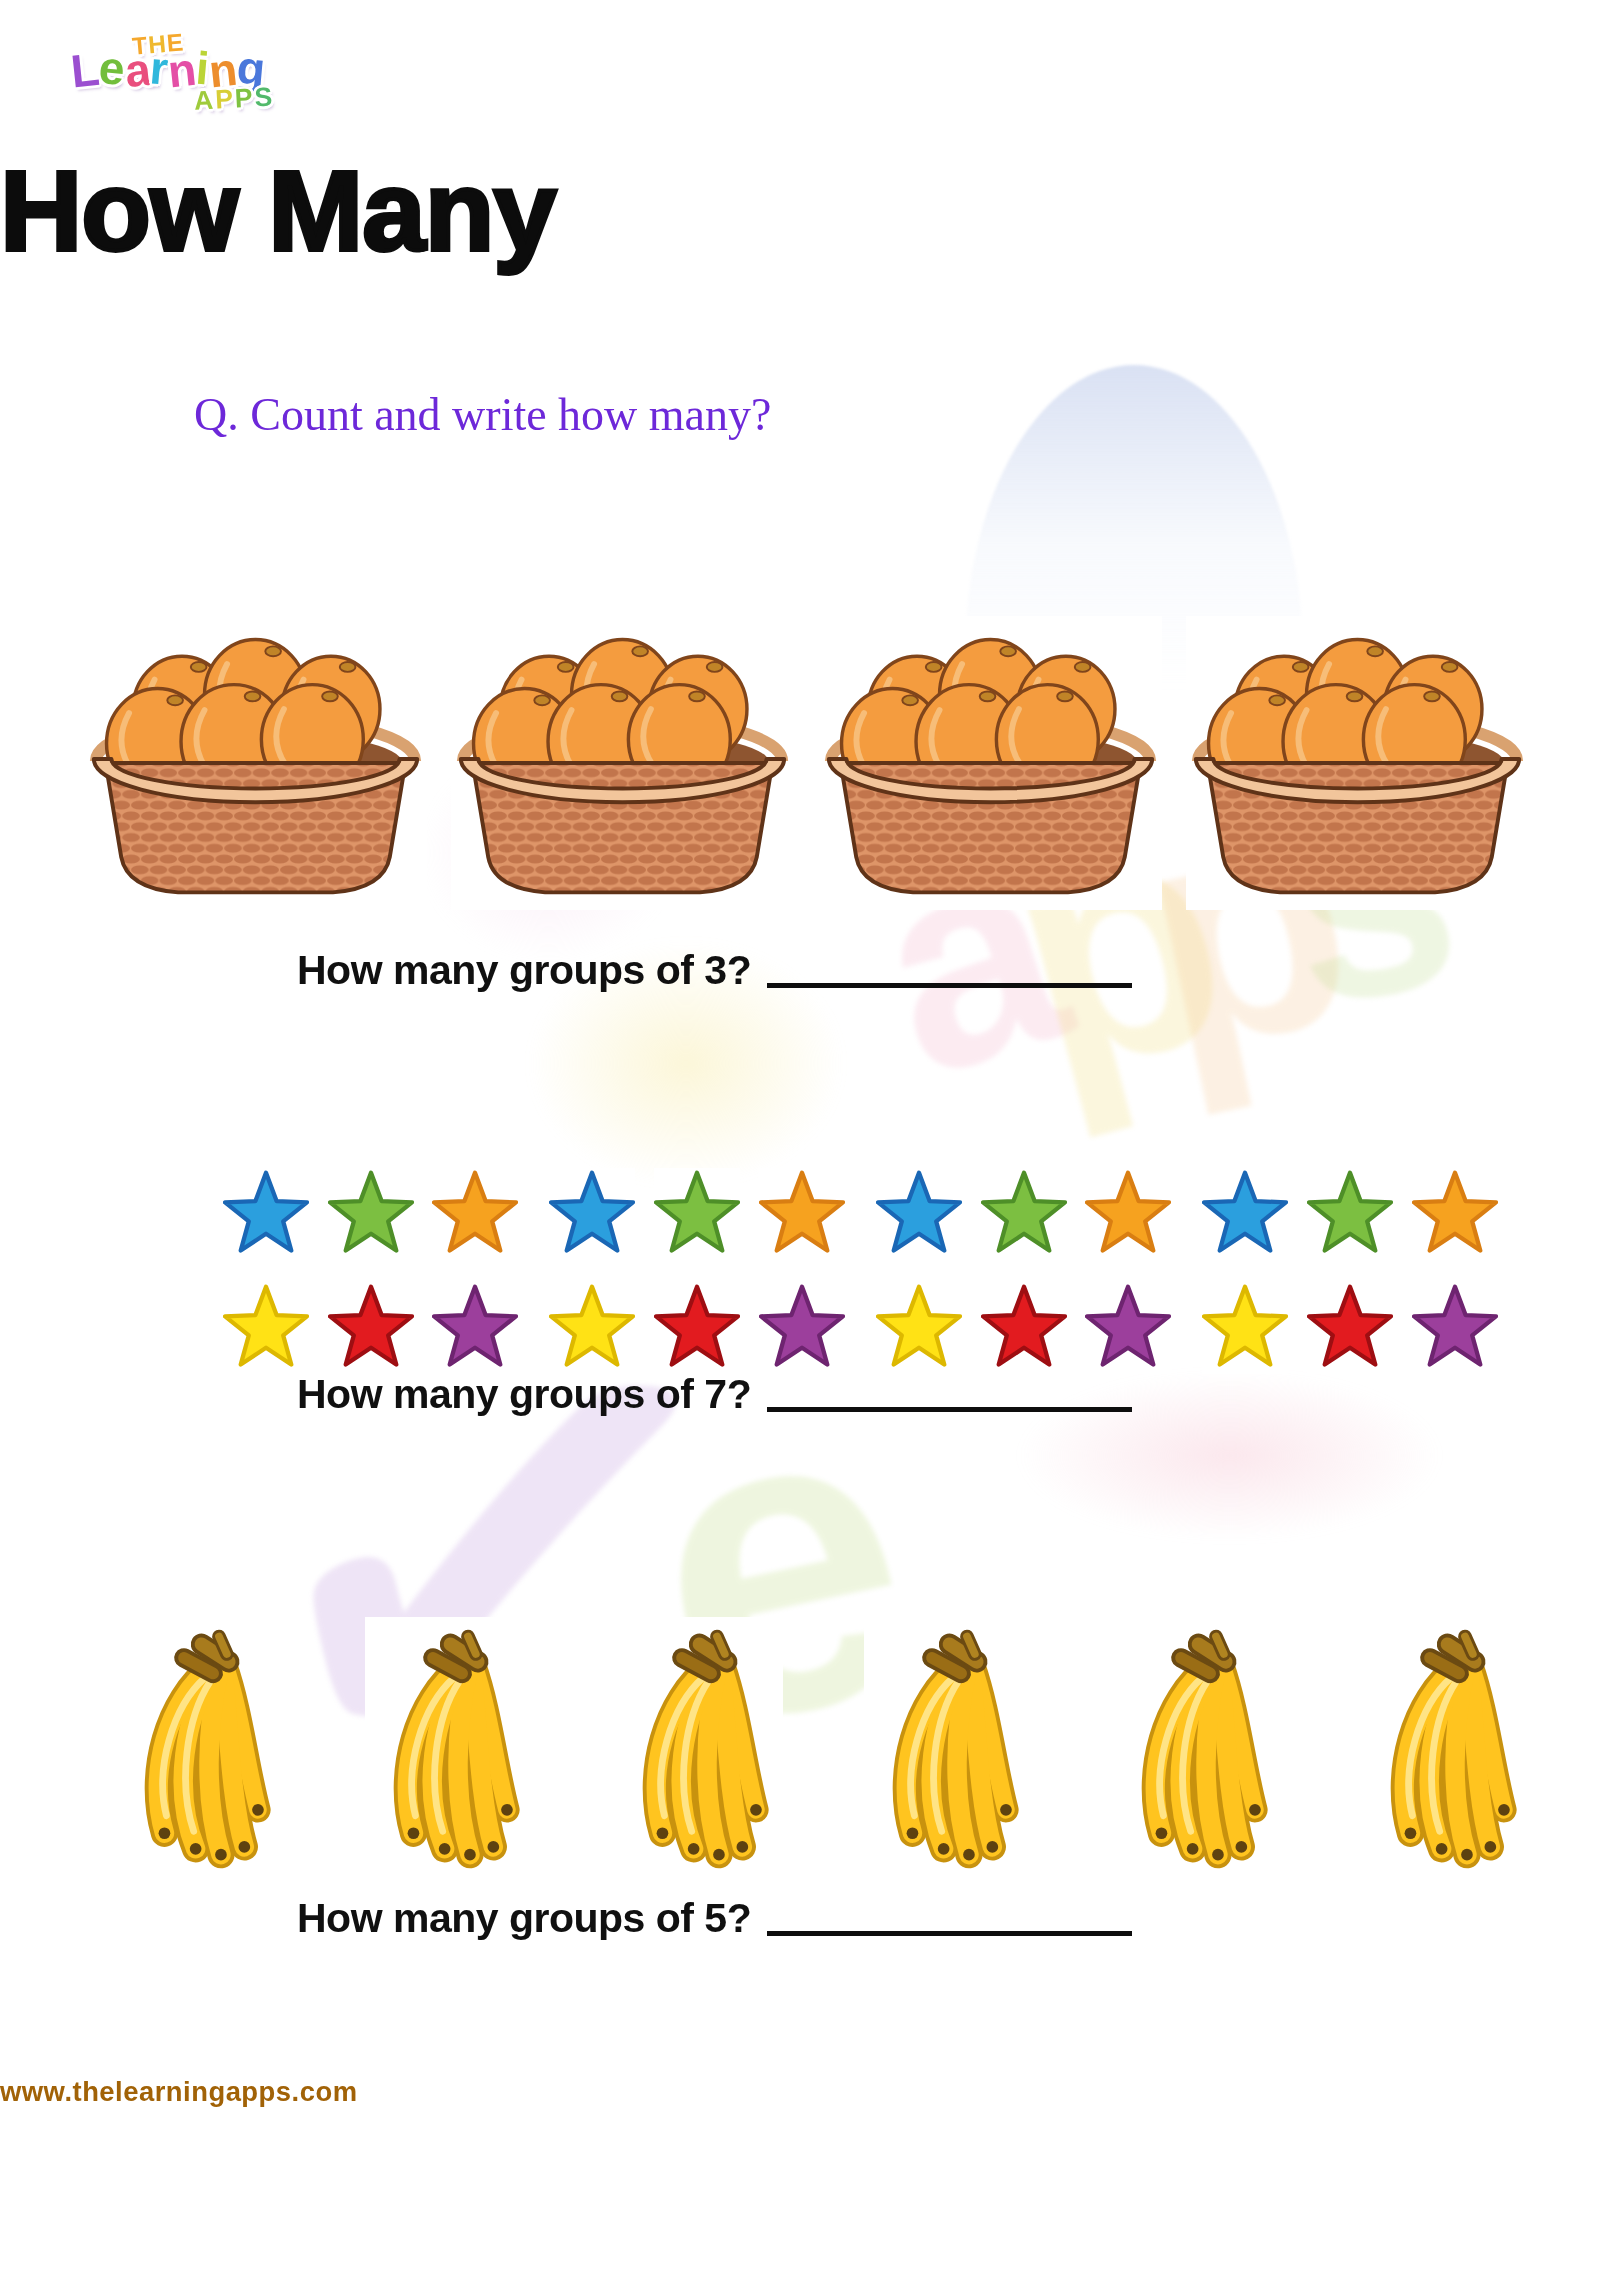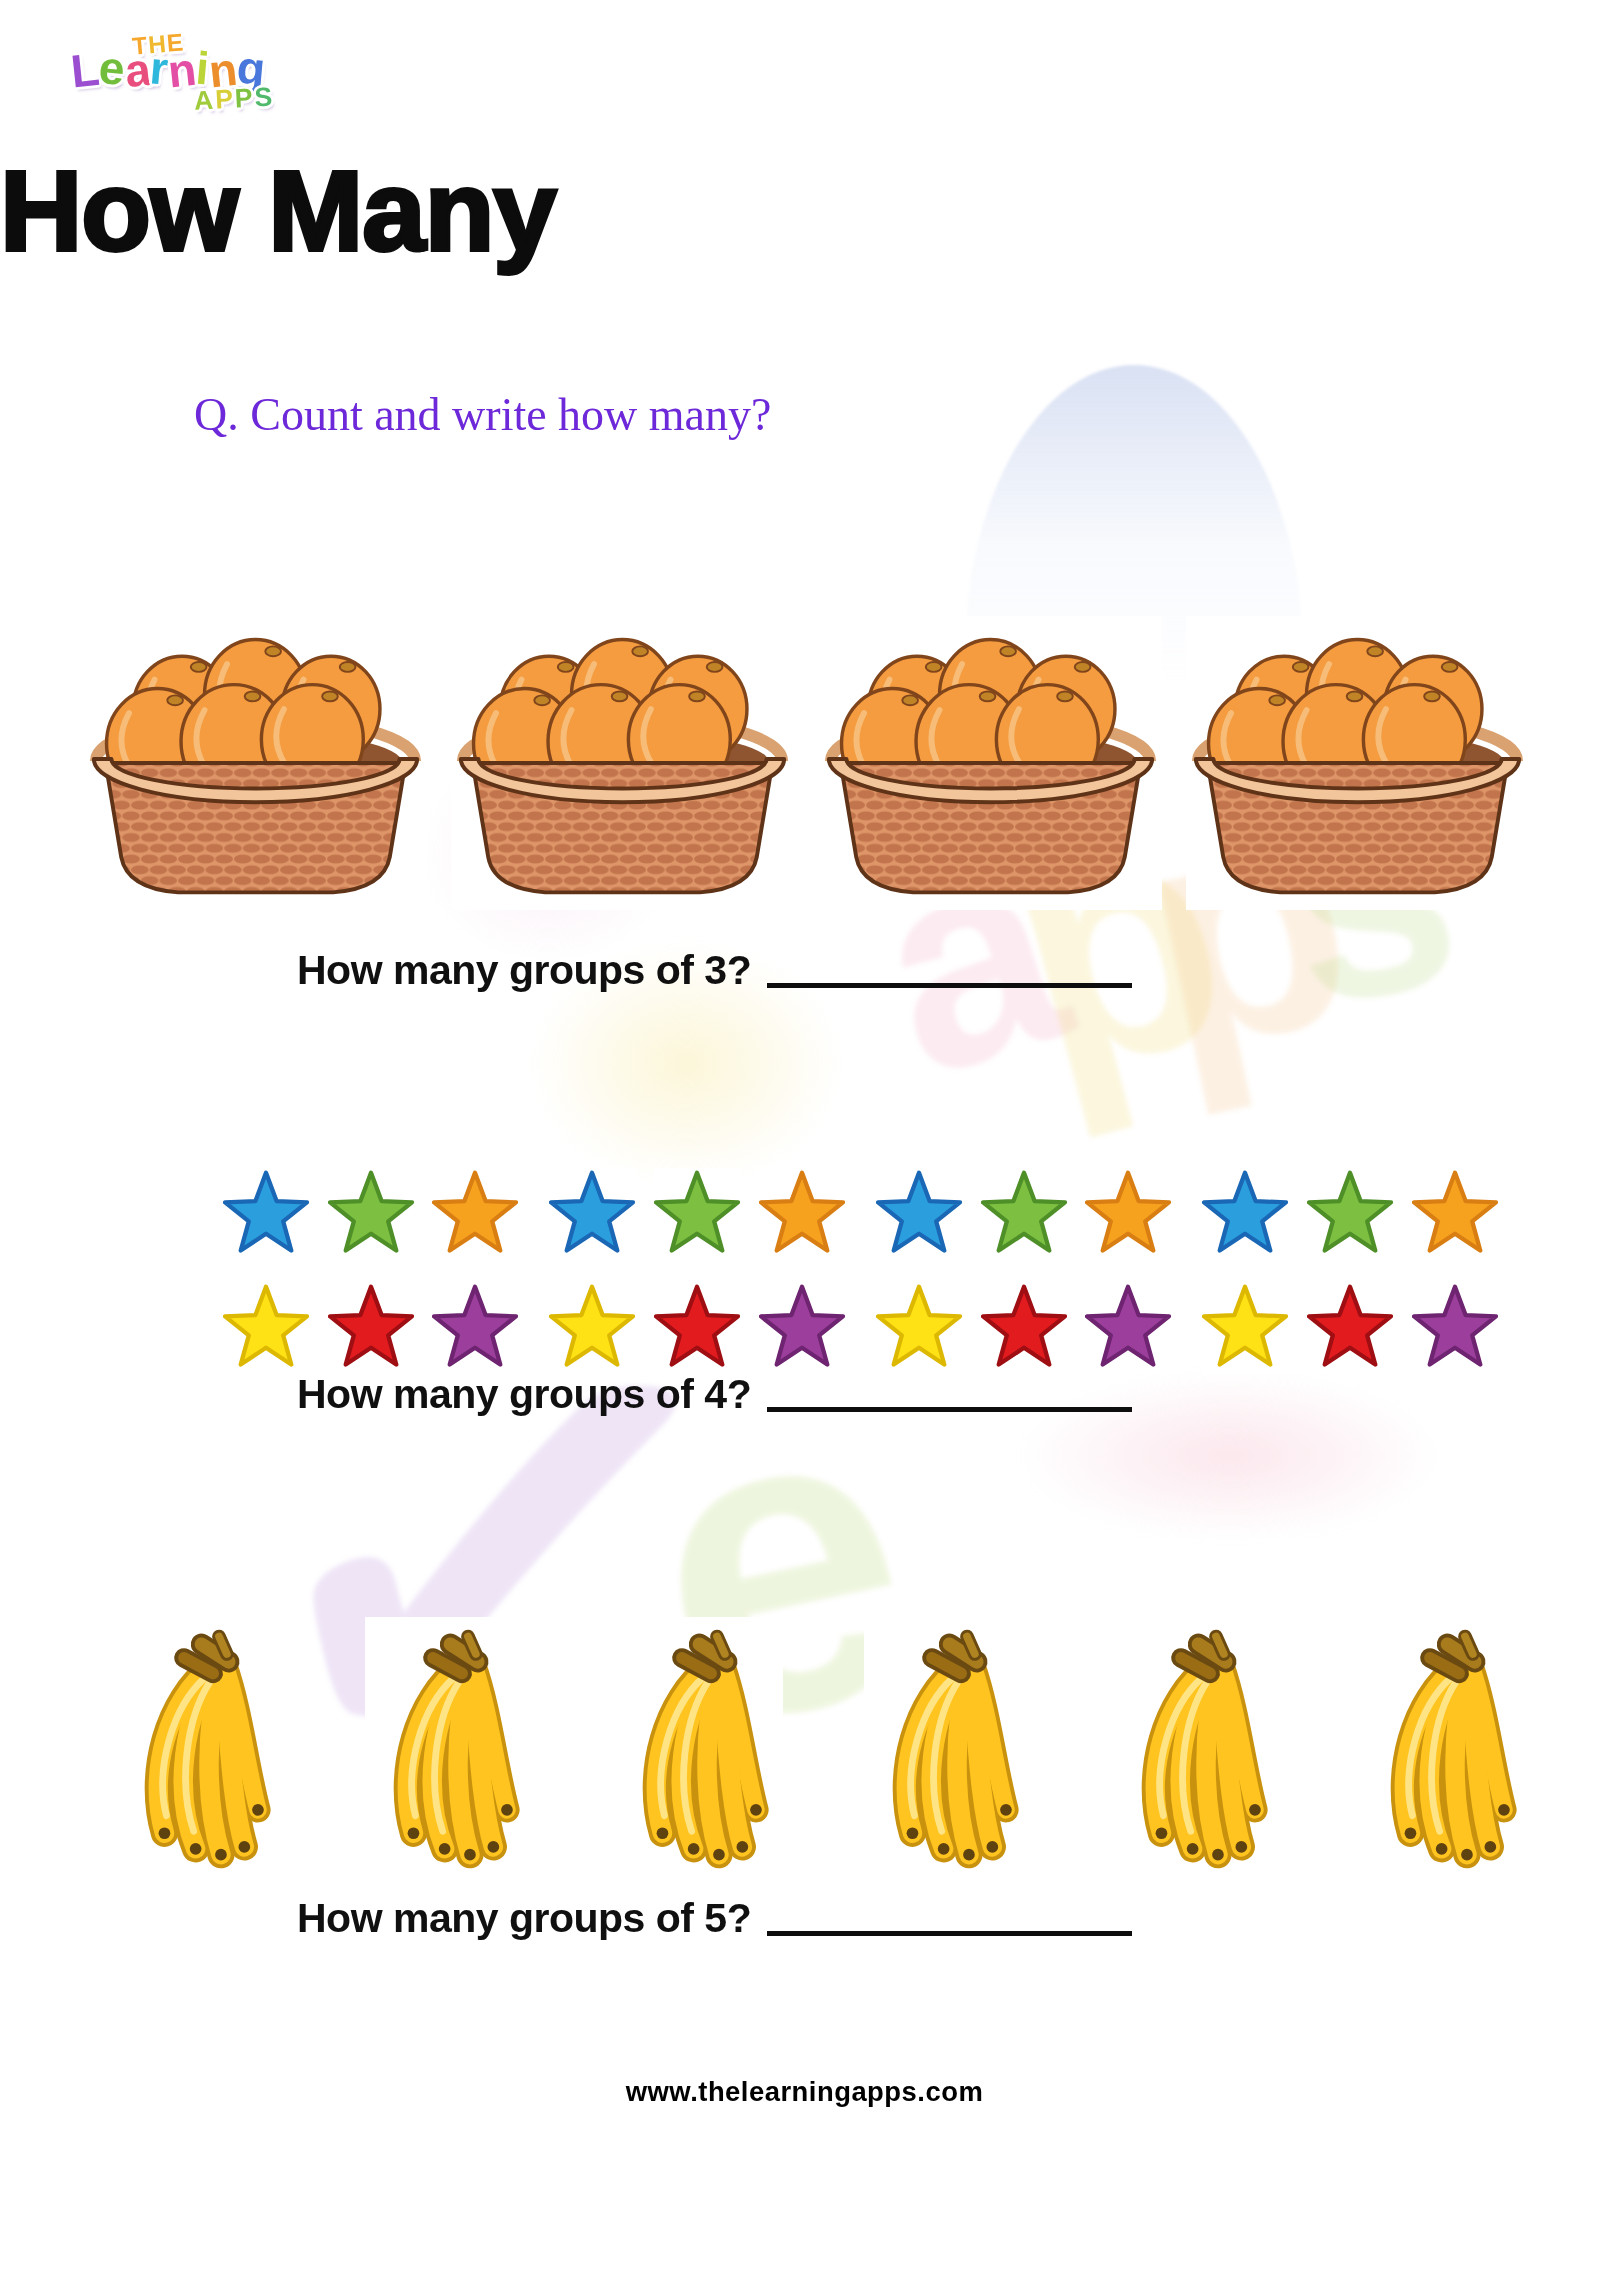--- a/index.html
+++ b/index.html
@@ -68,22 +68,22 @@
   .star-cell:nth-child(3n+1):not(:first-child){margin-left:12.7px;}
   .star-cell svg{width:100%;height:100%;display:block;}
 
   
   .bananas-row{position:absolute;left:116px;top:1617px;width:1415px;height:263px;
                display:flex;justify-content:space-between;}
   .banana-cell{width:169px;height:263px;background:#fff;}
   .banana-cell svg{width:100%;height:100%;display:block;}
 
   
-  .footer{position:absolute;left:0;right:12px;top:2076px;text-align:center;
-          font-size:27.4px;font-weight:700;color:#000000;letter-spacing:0.5px;}
+  .footer{position:absolute;left:0;right:12px;top:2076px;text-align:left;
+          font-size:27.4px;font-weight:700;color:#a16207;letter-spacing:0.5px;}
 </style>
 </head>
 <body>
 
 <svg width="0" height="0" style="position:absolute" aria-hidden="true">
   <defs>
     <pattern id="weavePattern" width="38" height="22" patternUnits="userSpaceOnUse">
       <rect width="38" height="22" fill="#DE9568"></rect>
       <ellipse cx="10" cy="6" rx="9" ry="4.5" fill="#C2754C"></ellipse>
       <ellipse cx="29" cy="6" rx="9" ry="4.5" fill="#C2754C"></ellipse>
@@ -412,21 +412,21 @@
           </span>
           <span class="star-cell">
             <svg viewBox="0 0 100 100">
               <polygon points="50,2 62.3,35 97.6,36.5 70,58.5 79.4,92.5 50,73 20.6,92.5 30,58.5 2.4,36.5 37.7,35" fill="#9C3F9C" stroke="#6E2470" stroke-width="5" stroke-linejoin="round"></polygon>
             </svg>
           </span>
         </div>
       </div>
 
     <div class="caption caption-2">
-      <span>How many groups of 4?</span><span class="blank"></span>
+      <span>How many groups of 7?</span><span class="blank"></span>
     </div>
 
     <div class="bananas-row" id="bananas-row">
   <div class="banana-cell">
     <svg viewBox="0 0 170 270">
       <g stroke-linecap="round" fill="none">
         <path d="M 110 50 C 126 96 132 152 144 198" stroke="#C8920E" stroke-width="26"></path>
         <path d="M 108 54 C 114 112 116 188 130 236" stroke="#C8920E" stroke-width="28"></path>
         <path d="M 104 56 C 92 110 88 186 106 244" stroke="#C8920E" stroke-width="28"></path>
         <path d="M 100 54 C 68 100 56 178 80 238" stroke="#C8920E" stroke-width="28"></path>

